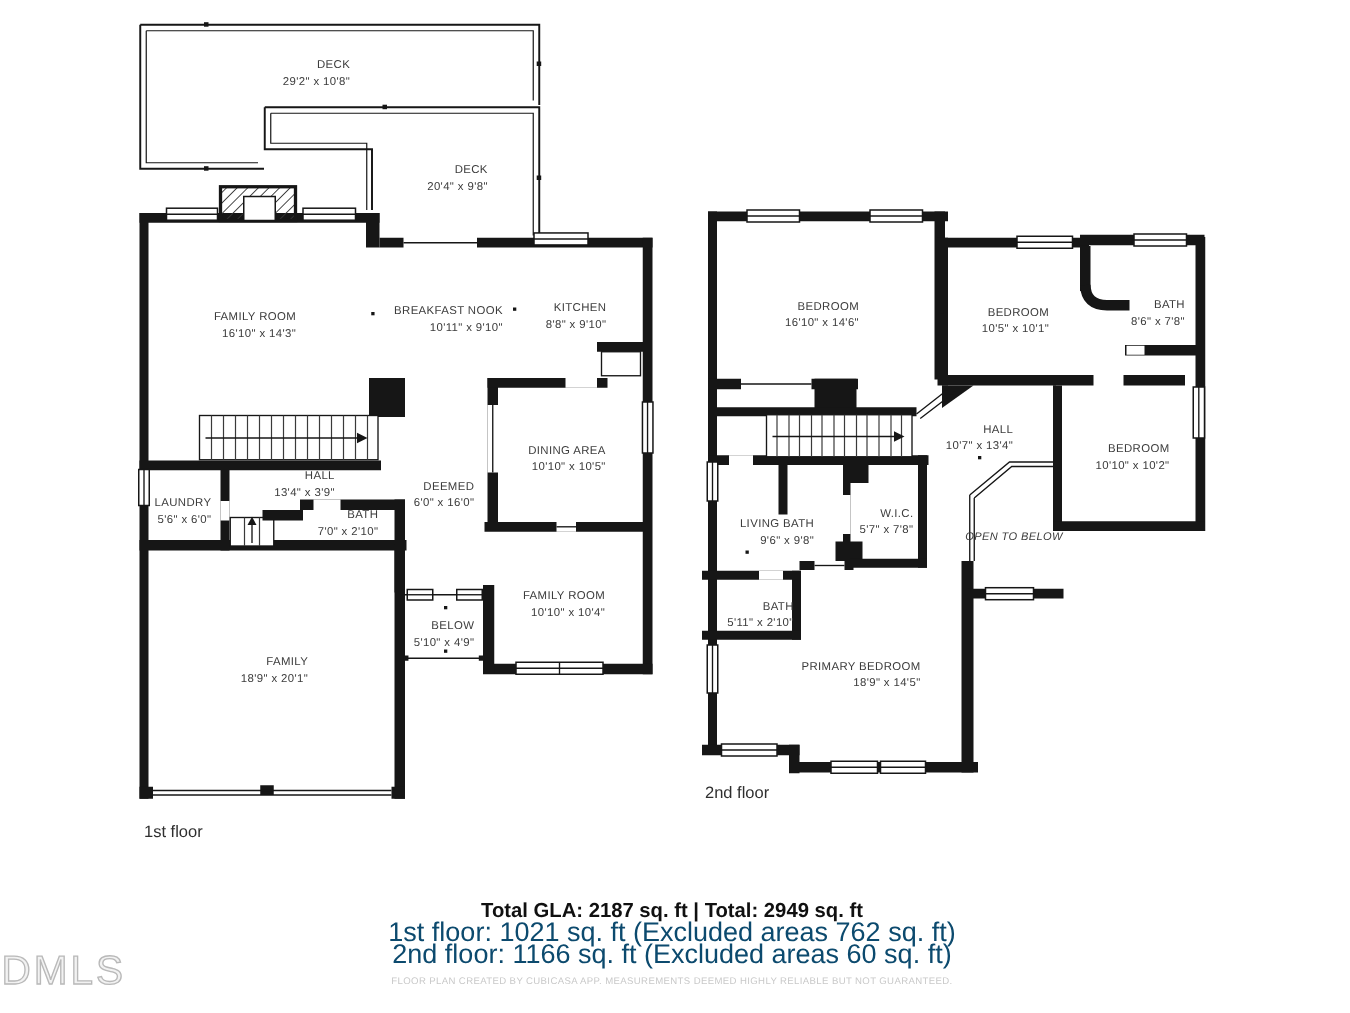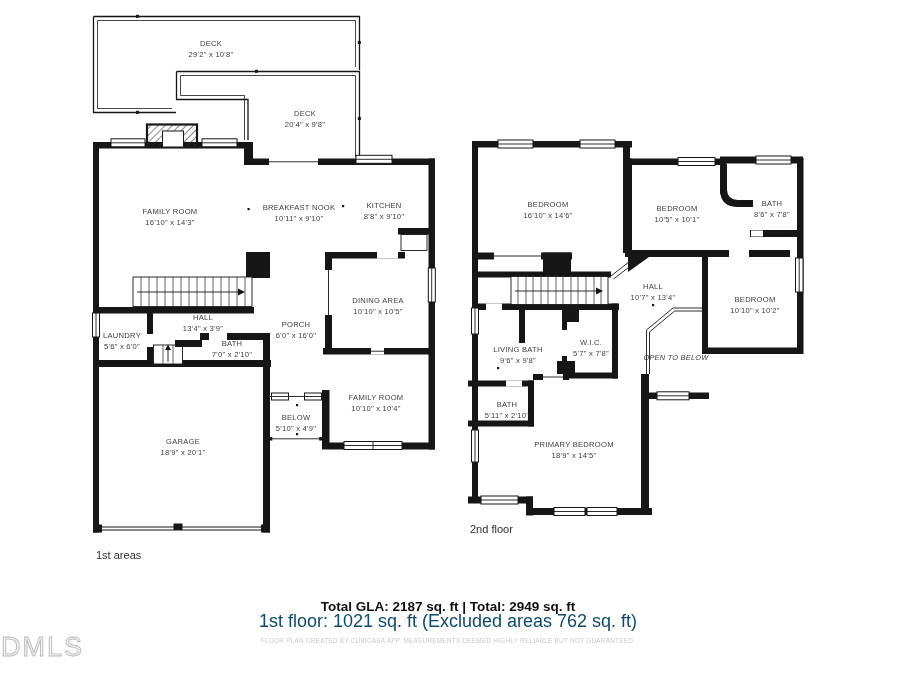--- a/index.html
+++ b/index.html
@@ -11,21 +11,21 @@
   .gap{fill:#ffffff;}
   .rail{fill:none;stroke:#161616;stroke-width:1.3;}
   .rail2{fill:none;stroke:#161616;stroke-width:0.8;}
   .thin{stroke:#161616;stroke-width:0.9;fill:none;}
   .tread{stroke:#3a3a3a;stroke-width:0.8;}
   .winr{fill:#fff;stroke:#161616;stroke-width:1;}
   .winl{stroke:#161616;stroke-width:0.9;}
   .tick{fill:#161616;}
   .arrow{fill:#161616;}
   
-  .lbl{position:absolute;transform:translate(-50%,-50%);text-align:center;white-space:nowrap;
+  .lbl{position:absolute;transform:translate(-50%,-50%);text-align:right;white-space:nowrap;
        color:#3c3c3c;z-index:2;}
   .lbl .rn,.lbl .rd{display:block;font-size:7.6px;line-height:10.5px;letter-spacing:.25px;}
   .lbl.single .rn{font-size:7.4px;font-style:italic;}
   .floor-tag{position:absolute;font-size:11px;color:#2f2f2f;z-index:2;}
   
   .footer{position:absolute;top:599px;left:0;width:896px;text-align:center;z-index:2;}
   .f-total{font-size:13.5px;font-weight:bold;color:#101010;line-height:15px;}
   .f-line{font-size:18px;color:#0c4a6e;line-height:14.5px;}
   .f-disc{font-size:6.4px;color:#c9c9c9;letter-spacing:.25px;margin-top:8px;}
 </style>
@@ -349,36 +349,36 @@
   </div>
   <div class="lbl" style="left:122px;top:341px">
     <span class="rn">LAUNDRY</span>
     <span class="rd">5'6" x 6'0"</span>
   </div>
   <div class="lbl" style="left:232px;top:349px">
     <span class="rn">BATH</span>
     <span class="rd">7'0" x 2'10"</span>
   </div>
   <div class="lbl" style="left:296px;top:330px">
-    <span class="rn">PORCH</span>
+    <span class="rn">DEEMED</span>
     <span class="rd">6'0" x 16'0"</span>
   </div>
   <div class="lbl" style="left:376px;top:403px">
     <span class="rn">FAMILY ROOM</span>
     <span class="rd">10'10" x 10'4"</span>
   </div>
   <div class="lbl" style="left:296px;top:423px">
     <span class="rn">BELOW</span>
     <span class="rd">5'10" x 4'9"</span>
   </div>
   <div class="lbl" style="left:183px;top:447px">
-    <span class="rn">GARAGE</span>
+    <span class="rn">FAMILY</span>
     <span class="rd">18'9" x 20'1"</span>
   </div>
-  <div class="floor-tag" style="left:96px;top:549px">1st areas</div>
+  <div class="floor-tag" style="left:96px;top:549px">1st floor</div>
 
   <div class="lbl" style="left:548px;top:210px">
     <span class="rn">BEDROOM</span>
     <span class="rd">16'10" x 14'6"</span>
   </div>
   <div class="lbl" style="left:677px;top:214px">
     <span class="rn">BEDROOM</span>
     <span class="rd">10'5" x 10'1"</span>
   </div>
   <div class="lbl" style="left:772px;top:209px">
@@ -410,16 +410,17 @@
   </div>
   <div class="lbl" style="left:574px;top:450px">
     <span class="rn">PRIMARY BEDROOM</span>
     <span class="rd">18'9" x 14'5"</span>
   </div>
   <div class="floor-tag" style="left:470px;top:523px">2nd floor</div>
 
   <div class="footer">
     <div class="f-total">Total GLA: 2187 sq. ft | Total: 2949 sq. ft</div>
     <div class="f-line">1st floor: 1021 sq. ft (Excluded areas 762 sq. ft)</div>
+    <div class="f-line">2nd floor: 1166 sq. ft (Excluded areas 60 sq. ft)</div>
     <div class="f-disc">FLOOR PLAN CREATED BY CUBICASA APP. MEASUREMENTS DEEMED HIGHLY RELIABLE BUT NOT GUARANTEED.</div>
   </div>
 
 </div>
 
 </body></html>

